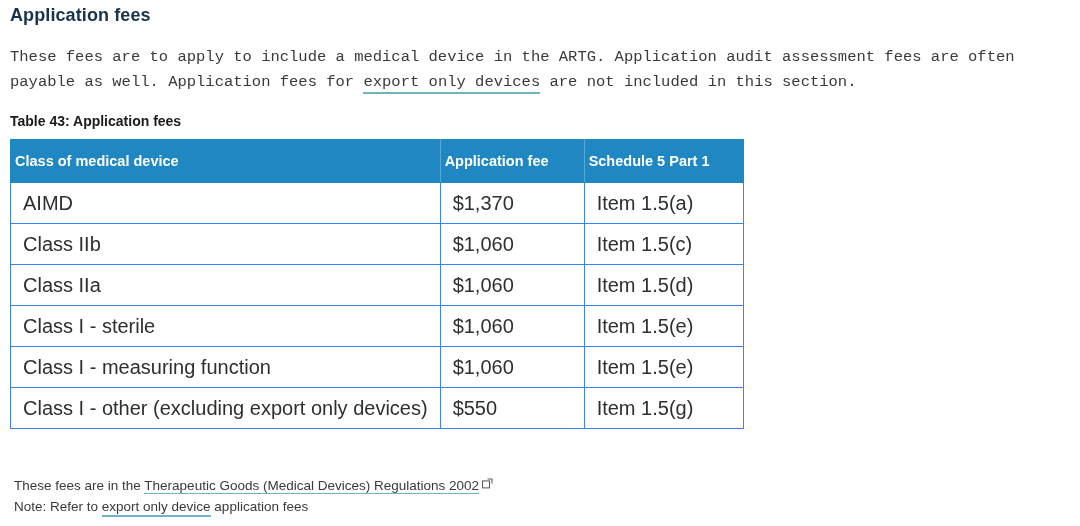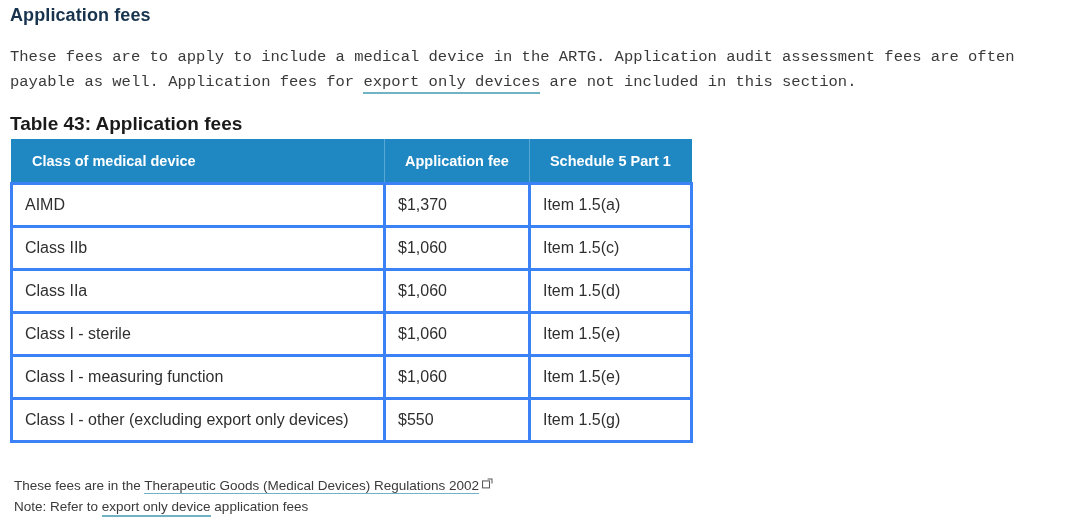--- a/index.html
+++ b/index.html
@@ -47,21 +47,21 @@
     color: #3a3a3a;
     text-decoration: none;
     border-bottom: 2px solid #6fb3c4;
     padding-bottom: 1px;
     cursor: pointer;
   }
   .table-caption {
     position: absolute;
     left: 10px;
     top: 113px;
-    font-size: 19px;
+    font-size: 14px;
     font-weight: bold;
     color: #1a1a1a;
     margin: 0;
   }
   table.fees {
     position: absolute;
     left: 10px;
     top: 139px;
     border-collapse: collapse;
     table-layout: fixed;
@@ -69,38 +69,38 @@
   }
   table.fees col.c1 { width: 373px; }
   table.fees col.c2 { width: 144px; }
   table.fees col.c3 { width: 159px; }
   table.fees thead th {
     background: #1f88c2;
     color: #ffffff;
     font-size: 14.5px;
     font-weight: bold;
     text-align: left;
-    padding: 0 20px;
+    padding: 0 4px;
     height: 42px;
     vertical-align: middle;
     border: 1px solid #1f88c2;
     border-right-color: #57a8d4;
     white-space: nowrap;
   }
   table.fees thead th:last-child {
     border-right-color: #1f88c2;
   }
   table.fees tbody td {
-    font-size: 16px;
+    font-size: 20px;
     color: #2f2f2f;
     text-align: left;
     padding: 0 12px;
     height: 40px;
     vertical-align: middle;
-    border: 3px solid #3b82f6;
+    border: 1px solid #3b82f6;
     background: #ffffff;
     white-space: nowrap;
   }
   .footnotes {
     position: absolute;
     left: 14px;
     top: 475px;
     font-size: 13.5px;
     line-height: 21px;
     color: #3a3a3a;

